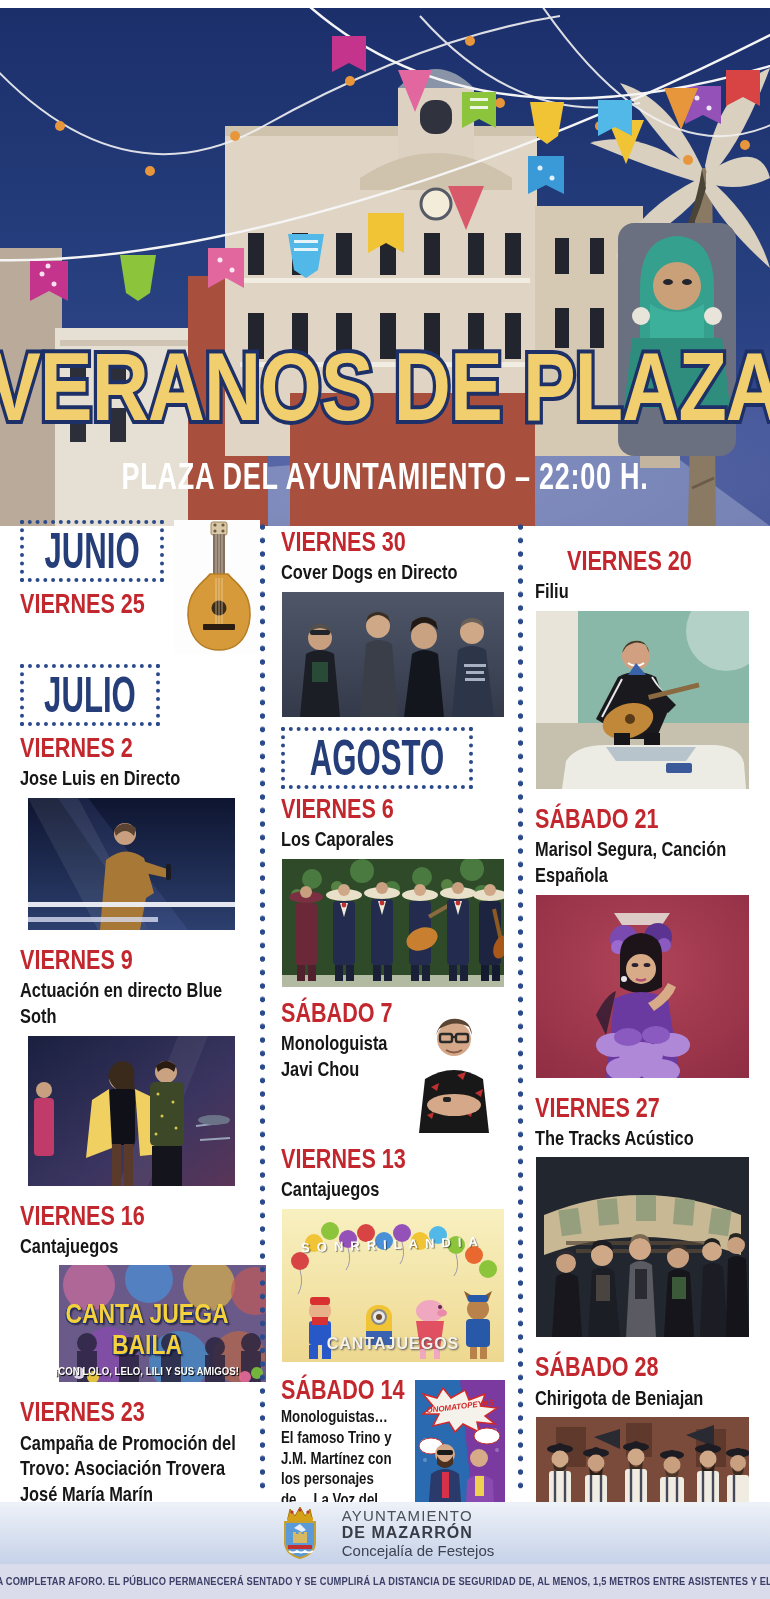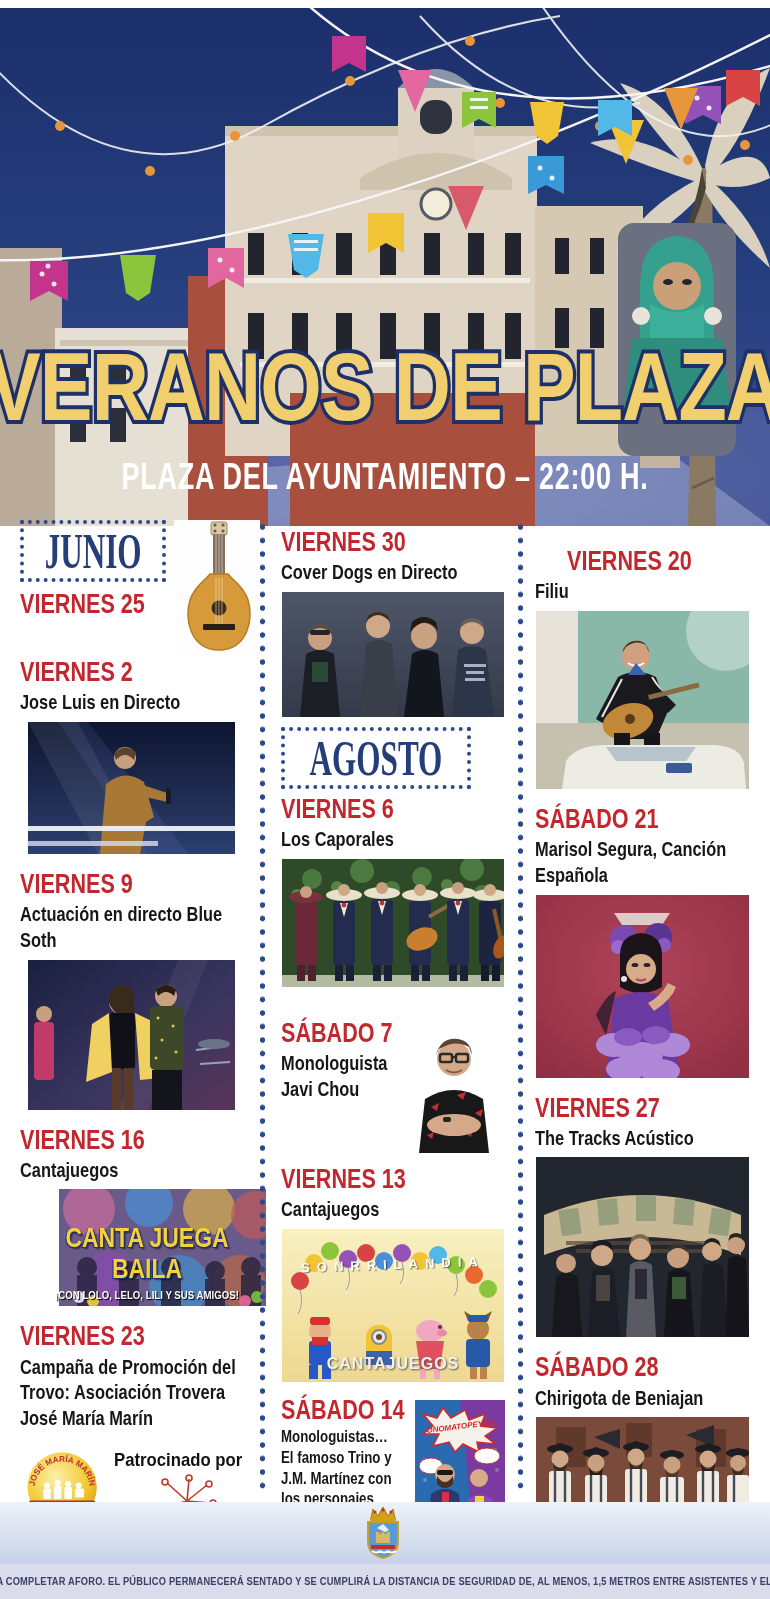--- a/index.html
+++ b/index.html
@@ -11,21 +11,21 @@
   .col{position:absolute;}
   .col1{left:20px;top:518px;width:240px;}
   .col2{left:281px;top:528px;width:234px;}
   .col3{left:535px;top:531px;width:221px;}
   .sep{position:absolute;top:522px;height:970px;width:7px;
        background-image:radial-gradient(circle at 3.5px 5px,#2b4a8c 2.4px,rgba(0,0,0,0) 3px);
        background-size:7px 13.5px;background-repeat:repeat-y;}
   .sep1{left:259px;}
   .sep2{left:517px;}
   .month{display:inline-flex;align-items:center;justify-content:flex-end;height:50px;
-         border:4px dotted #2b4a8c;padding:2px 10px;margin:2px 0 4px 0;font-family:Liberation Serif, serif;}
+         border:4px dotted #2b4a8c;padding:2px 10px;margin:2px 0 4px 0;}
   .month span{display:inline-block;font-size:38px;font-weight:bold;color:#253e79;
               transform:scale(0.82,1.32);letter-spacing:0px;line-height:1;}
   .date{color:#c3272e;font-size:27px;font-weight:bold;line-height:1.05;margin-top:10px;}
   .date>span{display:inline-block;transform:scaleX(0.8);transform-origin:left bottom;white-space:nowrap;}
   .etitle{color:#161616;font-size:21px;font-weight:bold;line-height:1.22;margin-top:3px;}
   .etitle>span{display:inline-block;width:126%;transform:scaleX(0.78);transform-origin:left top;white-space:pre-line;}
   .etitle.small{font-size:17px;}
   .photo{position:relative;margin-top:7px;overflow:hidden;}
   .photo svg{display:block;width:100%;height:100%;}
   .c1{width:207px;margin-left:8px;}
@@ -258,20 +258,23 @@
           <rect x="29" y="104" width="32" height="6" rx="1" fill="#2a1c10"></rect>
           <g stroke="#f0e6d0" stroke-width=".6">
               <line x1="42" y1="58" x2="42" y2="104"></line>
               <line x1="45" y1="58" x2="45" y2="104"></line>
               <line x1="48" y1="58" x2="48" y2="104"></line>
             </g>
         </svg>
       </div>
     </div>
 
+    <div class="month" style="margin-top:10px;">
+        <span>JULIO</span>
+      </div>
     <div>
       <div class="date" style="margin-top:4px;"><span>VIERNES 2</span></div>
       <div class="etitle"><span>Jose Luis en Directo</span></div>
       <div class="photo c1" style="height:132px;">
         <svg viewBox="0 0 207 132" preserveAspectRatio="none">
           <defs>
               <linearGradient id="jl" x1="0" y1="0" x2="0" y2="1">
                 <stop offset="0" stop-color="#0e1530"></stop>
                 <stop offset="1" stop-color="#2c3f6e"></stop>
               </linearGradient>
@@ -539,21 +542,21 @@
             <rect x="197" y="42" width="22" height="64" rx="4" fill="#1c2440"></rect>
             <path d="M212,50 L220,86" stroke="#8a5a20" stroke-width="4"></path>
               <ellipse cx="219" cy="88" rx="7" ry="12" transform="rotate(20 219 88)" fill="#a85818"></ellipse>
             <rect x="199" y="106" width="8" height="16" fill="#141a30"></rect>
               <rect x="210" y="106" width="8" height="16" fill="#141a30"></rect>
           </g>
         </svg>
       </div>
     </div>
 
-    <div class="flexrow" style="margin-top:32px;">
+    <div class="flexrow" style="margin-top:12px;">
       <div class="leftcell" style="width:122px;">
         <div class="date" style="margin-top:0;"><span>SÁBADO 7</span></div>
         <div class="etitle"><span>Monologuista
 Javi Chou</span></div>
       </div>
       <div class="photo" style="width:102px;height:132px;margin:2px 0 0 0;">
         <svg viewBox="0 0 102 132" preserveAspectRatio="none">
           <rect width="102" height="132" fill="#ffffff"></rect>
           <circle cx="51" cy="38" r="17" fill="#d4a888"></circle>
           <path d="M33,34 Q38,16 55,18 Q68,20 69,34 L66,26 Q52,18 36,28 Z" fill="#5a4434"></path>
@@ -930,19 +933,24 @@
       <rect x="11" y="13" width="26" height="4" rx="1" fill="#d4a017"></rect>
       <path d="M9,18 h30 v20 q0,12 -15,16 q-15,-4 -15,-16 Z" fill="#5a9ad8" stroke="#c8a030" stroke-width="2"></path>
       <path d="M18,24 L24,20 L30,26 L26,28 Z" fill="#e8eef8"></path>
       <rect x="17" y="30" width="14" height="9" fill="#d8b860"></rect>
       <rect x="17" y="28" width="3" height="3" fill="#d8b860"></rect>
         <rect x="22.5" y="28" width="3" height="3" fill="#d8b860"></rect>
         <rect x="28" y="28" width="3" height="3" fill="#d8b860"></rect>
       <rect x="12" y="41" width="24" height="4" fill="#c03030"></rect>
       <path d="M13,47 q4,3 8,0 q4,3 8,0 q4,3 8,0" stroke="#ffffff" stroke-width="2" fill="none"></path>
     </svg>
+    <div class="org">
+      <div class="org-l1">AYUNTAMIENTO</div>
+      <div class="org-l2"><b>DE MAZARRÓN</b></div>
+      <div class="org-l3">Concejalía de Festejos</div>
+    </div>
   </div>
 
   <div class="disclaimer">
     <span>ENTRADA LIBRE HASTA COMPLETAR AFORO. EL PÚBLICO PERMANECERÁ SENTADO Y SE CUMPLIRÁ LA DISTANCIA DE SEGURIDAD DE, AL MENOS, 1,5 METROS ENTRE ASISTENTES Y EL USO DE MASCARILLA.</span>
   </div>
 
 </div>
 
 </body></html>

